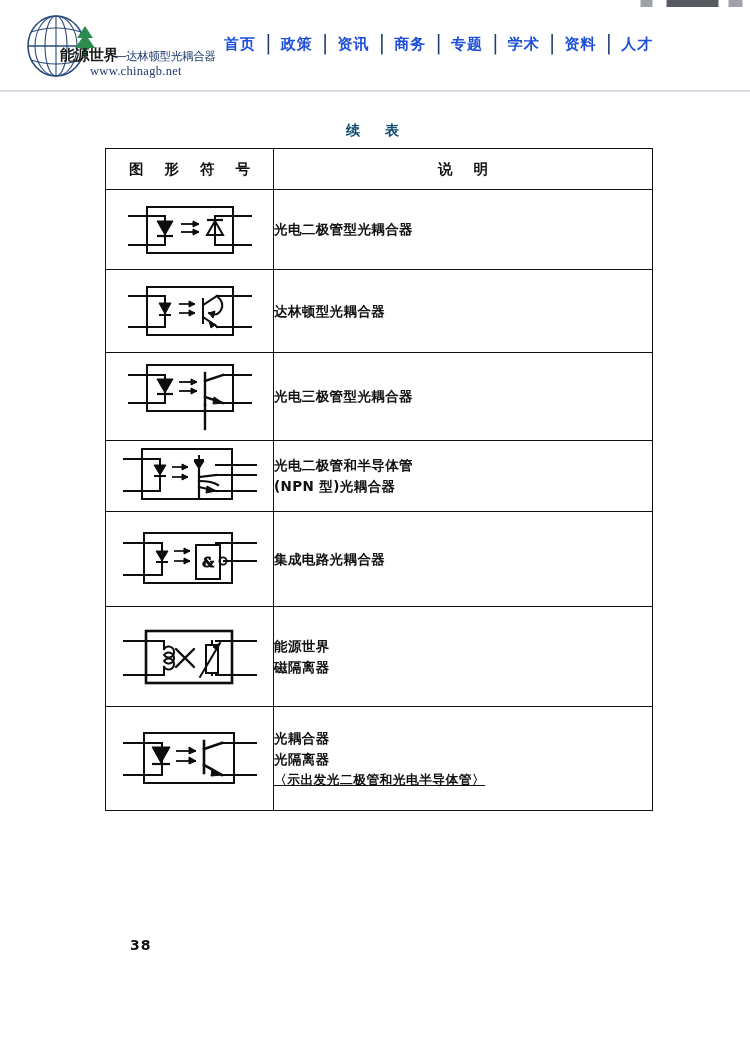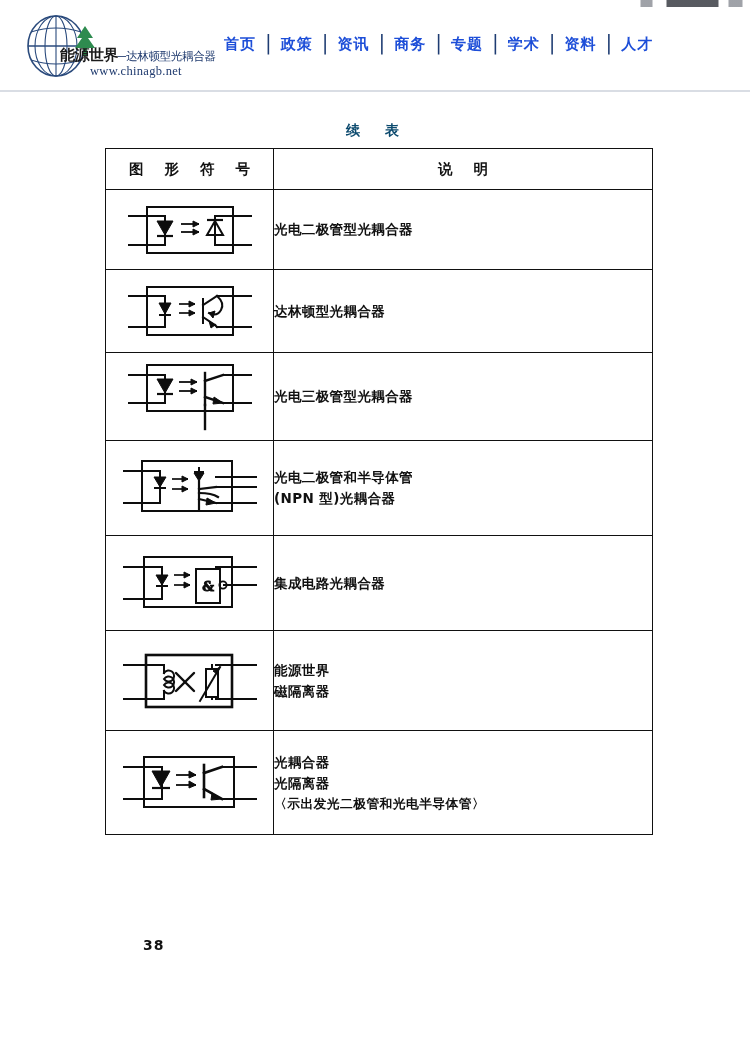--- a/index.html
+++ b/index.html
@@ -159,34 +159,33 @@
   .cell-desc {
     padding: 0 0 0 18px;
     font-family: "DejaVu Sans", sans-serif;
     font-weight: bold;
     font-size: 13.5px;
     color: #111;
     line-height: 1.55;
     letter-spacing: .4px;
   }
   .cell-desc .line { display: block; white-space: nowrap; }
-  .cell-desc .line.small { font-size: 12.8px; }
+  .cell-desc .line.small { font-size: 12.8px; text-decoration: underline; }
 
   svg.symbol { display: block; margin: 0 auto; }
   svg.symbol * { stroke: #0d0d0d; }
 
   #page-number {
     position: absolute;
     left: 130px; top: 845px;
     font-family: "DejaVu Sans", sans-serif;
     font-size: 14px;
     font-weight: bold;
     color: #111;
     letter-spacing: 1px;
-    margin-left: 13px;
   }
 </style>
 </head>
 <body>
 
 <div id="site-header">
 
   <div id="corner-artifact"></div>
 
   <div id="logo-block">
@@ -333,21 +332,21 @@
               <line x1="80" y1="46" x2="80" y2="70"></line>
             </g>
             <polygon points="98,44 89,38 88,45" fill="#0d0d0d" stroke="none"></polygon>
           </svg>
         </td>
         <td class="cell-desc">
           <span class="line">光电三极管型光耦合器</span>
         </td>
       </tr>
 
-      <tr style="height:95px;">
+      <tr style="height:71px;">
         <td class="cell-symbol">
           <svg class="symbol" width="140" height="70" viewBox="0 0 140 70">
             <g fill="none" stroke-width="2" stroke-linecap="square">
               <rect x="22" y="8" width="90" height="50"></rect>
               <line x1="4" y1="18" x2="40" y2="18"></line>
               <line x1="4" y1="50" x2="40" y2="50"></line>
               <line x1="40" y1="18" x2="40" y2="50"></line>
               <line x1="96" y1="24" x2="136" y2="24"></line>
               <line x1="96" y1="34" x2="136" y2="34"></line>
               <line x1="96" y1="50" x2="136" y2="50"></line>

